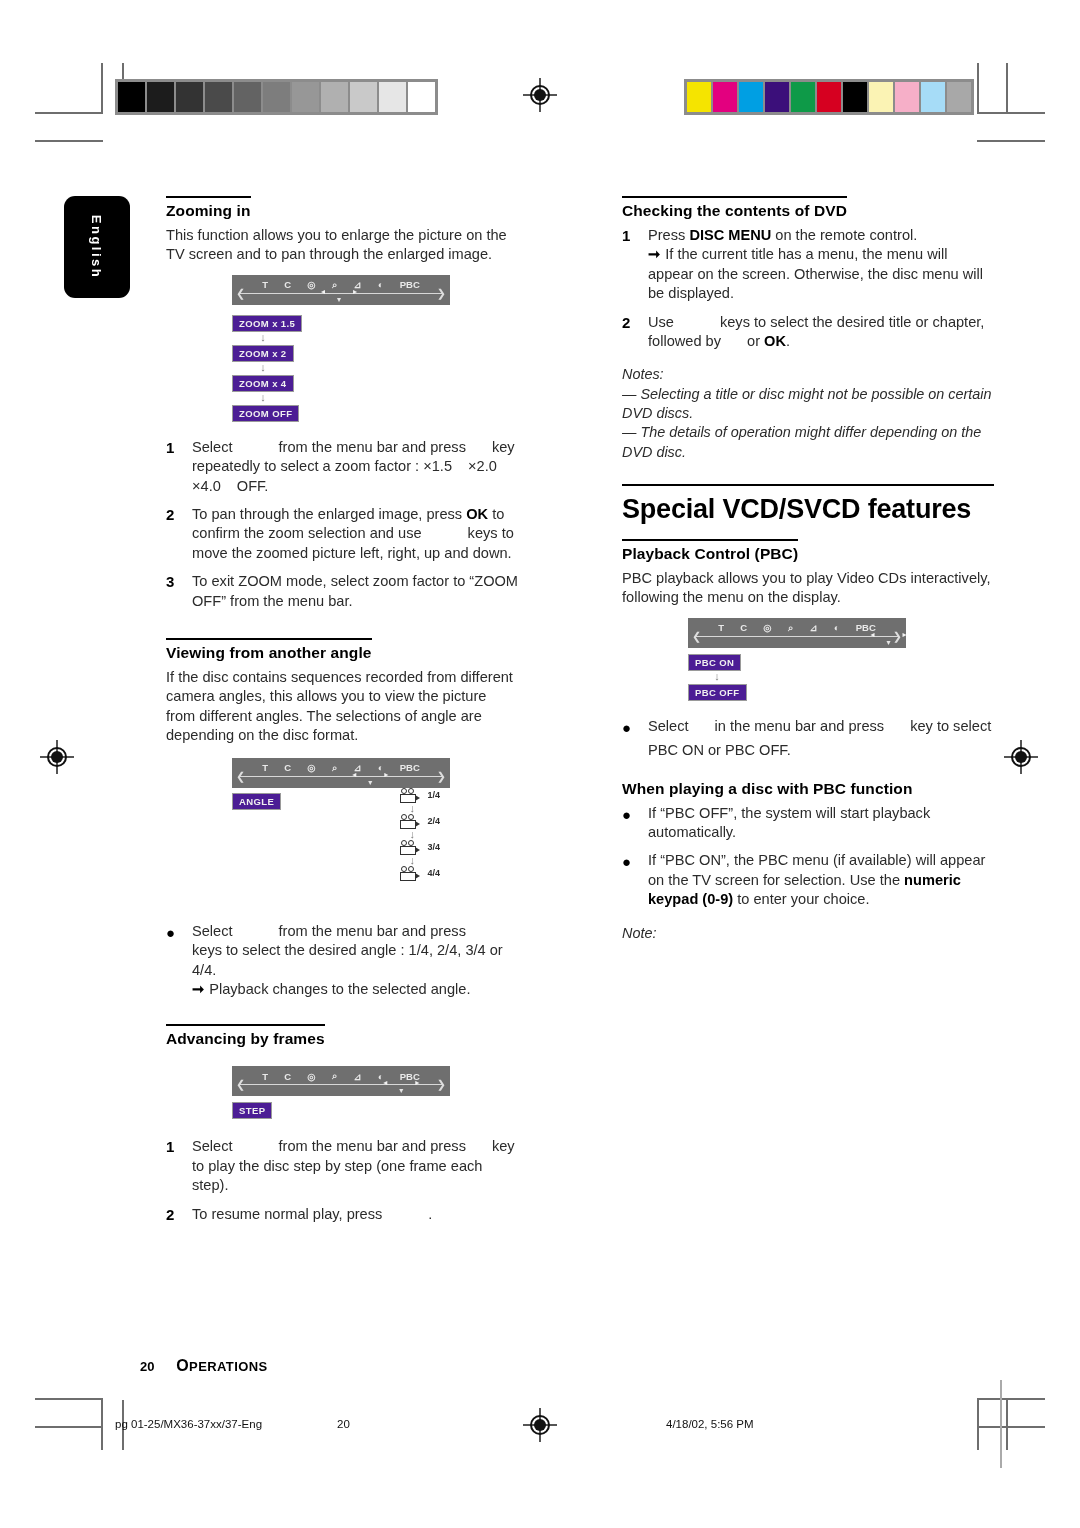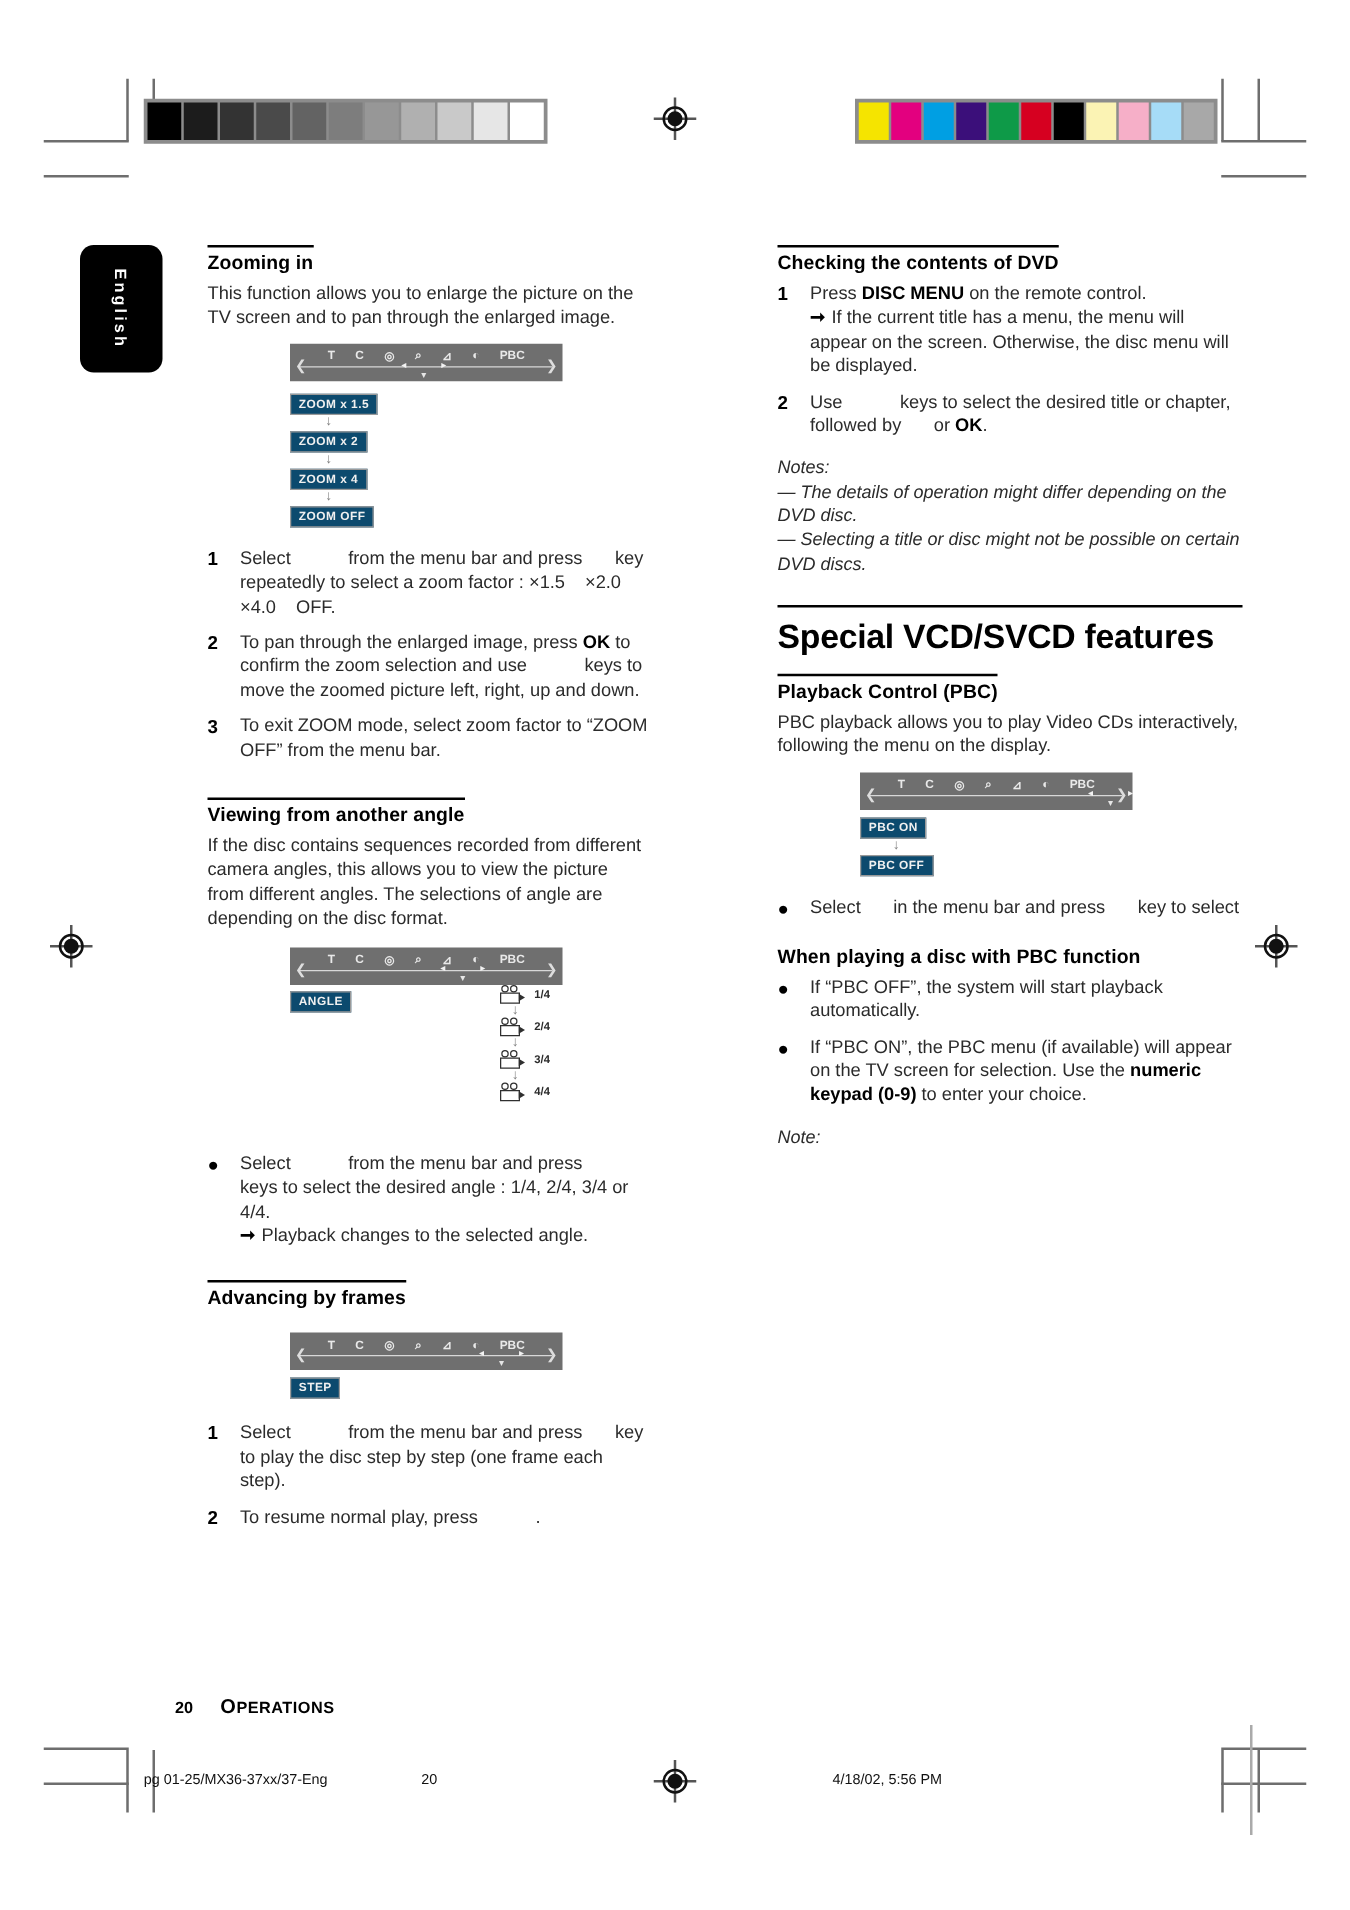--- a/index.html
+++ b/index.html
@@ -69,21 +69,21 @@
   .osd .icons{display:flex;justify-content:space-around;align-items:center;height:16px;padding:2px 22px 0 22px;}
   .osd .icons span{color:#e9e9e9;font-size:9.5px;font-weight:bold;font-family:"Liberation Sans",sans-serif;}
   .osd .line{position:absolute;left:8px;right:8px;top:18px;height:1px;background:#d8d8d8;}
   .osd .ar-l{position:absolute;left:4px;top:13px;color:#dedede;font-size:11px;line-height:11px;}
   .osd .ar-r{position:absolute;right:4px;top:13px;color:#dedede;font-size:11px;line-height:11px;}
   .osd .cursor{position:absolute;top:12px;color:#f2f2f2;font-size:8px;letter-spacing:0;}
   .osd .caret{position:absolute;top:20px;color:#e6e6e6;font-size:8px;}
   .osd .pad{height:12px;}
 
   .obox{
-    background:#0c4a6e;color:#f0f0f0;font-size:9.5px;font-weight:bold;
+    background:#4c1d95;color:#f0f0f0;font-size:9.5px;font-weight:bold;
     display:inline-block;padding:2px 6px;letter-spacing:0.4px;
     border:1px solid #9a9a9a;
   }
   .downarrow{color:#7e7e7e;font-size:11px;line-height:11px;text-align:center;}
 
   .anglecol{position:absolute;right:10px;top:30px;text-align:center;}
   .camrow{display:flex;align-items:center;gap:5px;}
   .camlbl{font-size:9px;font-weight:bold;color:#2b2b2b;}
 
   
@@ -380,22 +380,22 @@
   <div class="step">
     <div class="num">2</div>
     <div class="txt">
       <span>Use</span><span class="gap"></span><span>keys to select the desired title or chapter, followed by</span><span class="gap-sm"></span><span>or</span>
       <b>OK</b><span>.</span>
     </div>
   </div>
 
   <div class="notes">
     <div class="hd">Notes:</div>
+    <div>— Selecting a title or disc might not be possible on certain DVD discs.</div>
     <div>— The details of operation might differ depending on the DVD disc.</div>
-    <div>— Selecting a title or disc might not be possible on certain DVD discs.</div>
   </div>
 
   <div style="height:22px;"></div>
 
   <h2 class="big">Special VCD/SVCD features</h2>
 
   <h3 class="sub">Playback Control (PBC)</h3>
   <p class="body">PBC playback allows you to play Video CDs interactively, following the menu on the display.</p>
 
   <div style="margin:10px 0 0 66px;width:218px;">
@@ -421,20 +421,21 @@
     <div class="downarrow" style="width:58px;">↓</div>
     <div><span class="obox">PBC OFF</span></div>
   </div>
 
   <div style="height:16px;"></div>
 
   <div class="step">
     <div class="bul">●</div>
     <div class="txt">
       <span>Select</span><span class="gap-sm"></span><span>in the menu bar and press</span><span class="gap-sm"></span><span>key to select</span>
+      <span class="arrowline" style="margin-top:5px;">PBC ON or PBC OFF.</span>
     </div>
   </div>
 
   <div style="height:10px;"></div>
 
   <h3 class="sub" style="border-top:none;padding-top:0;">When playing a disc with PBC function</h3>
 
   <div class="step">
     <div class="bul">●</div>
     <div class="txt">If “PBC OFF”, the system will start playback automatically.</div>

